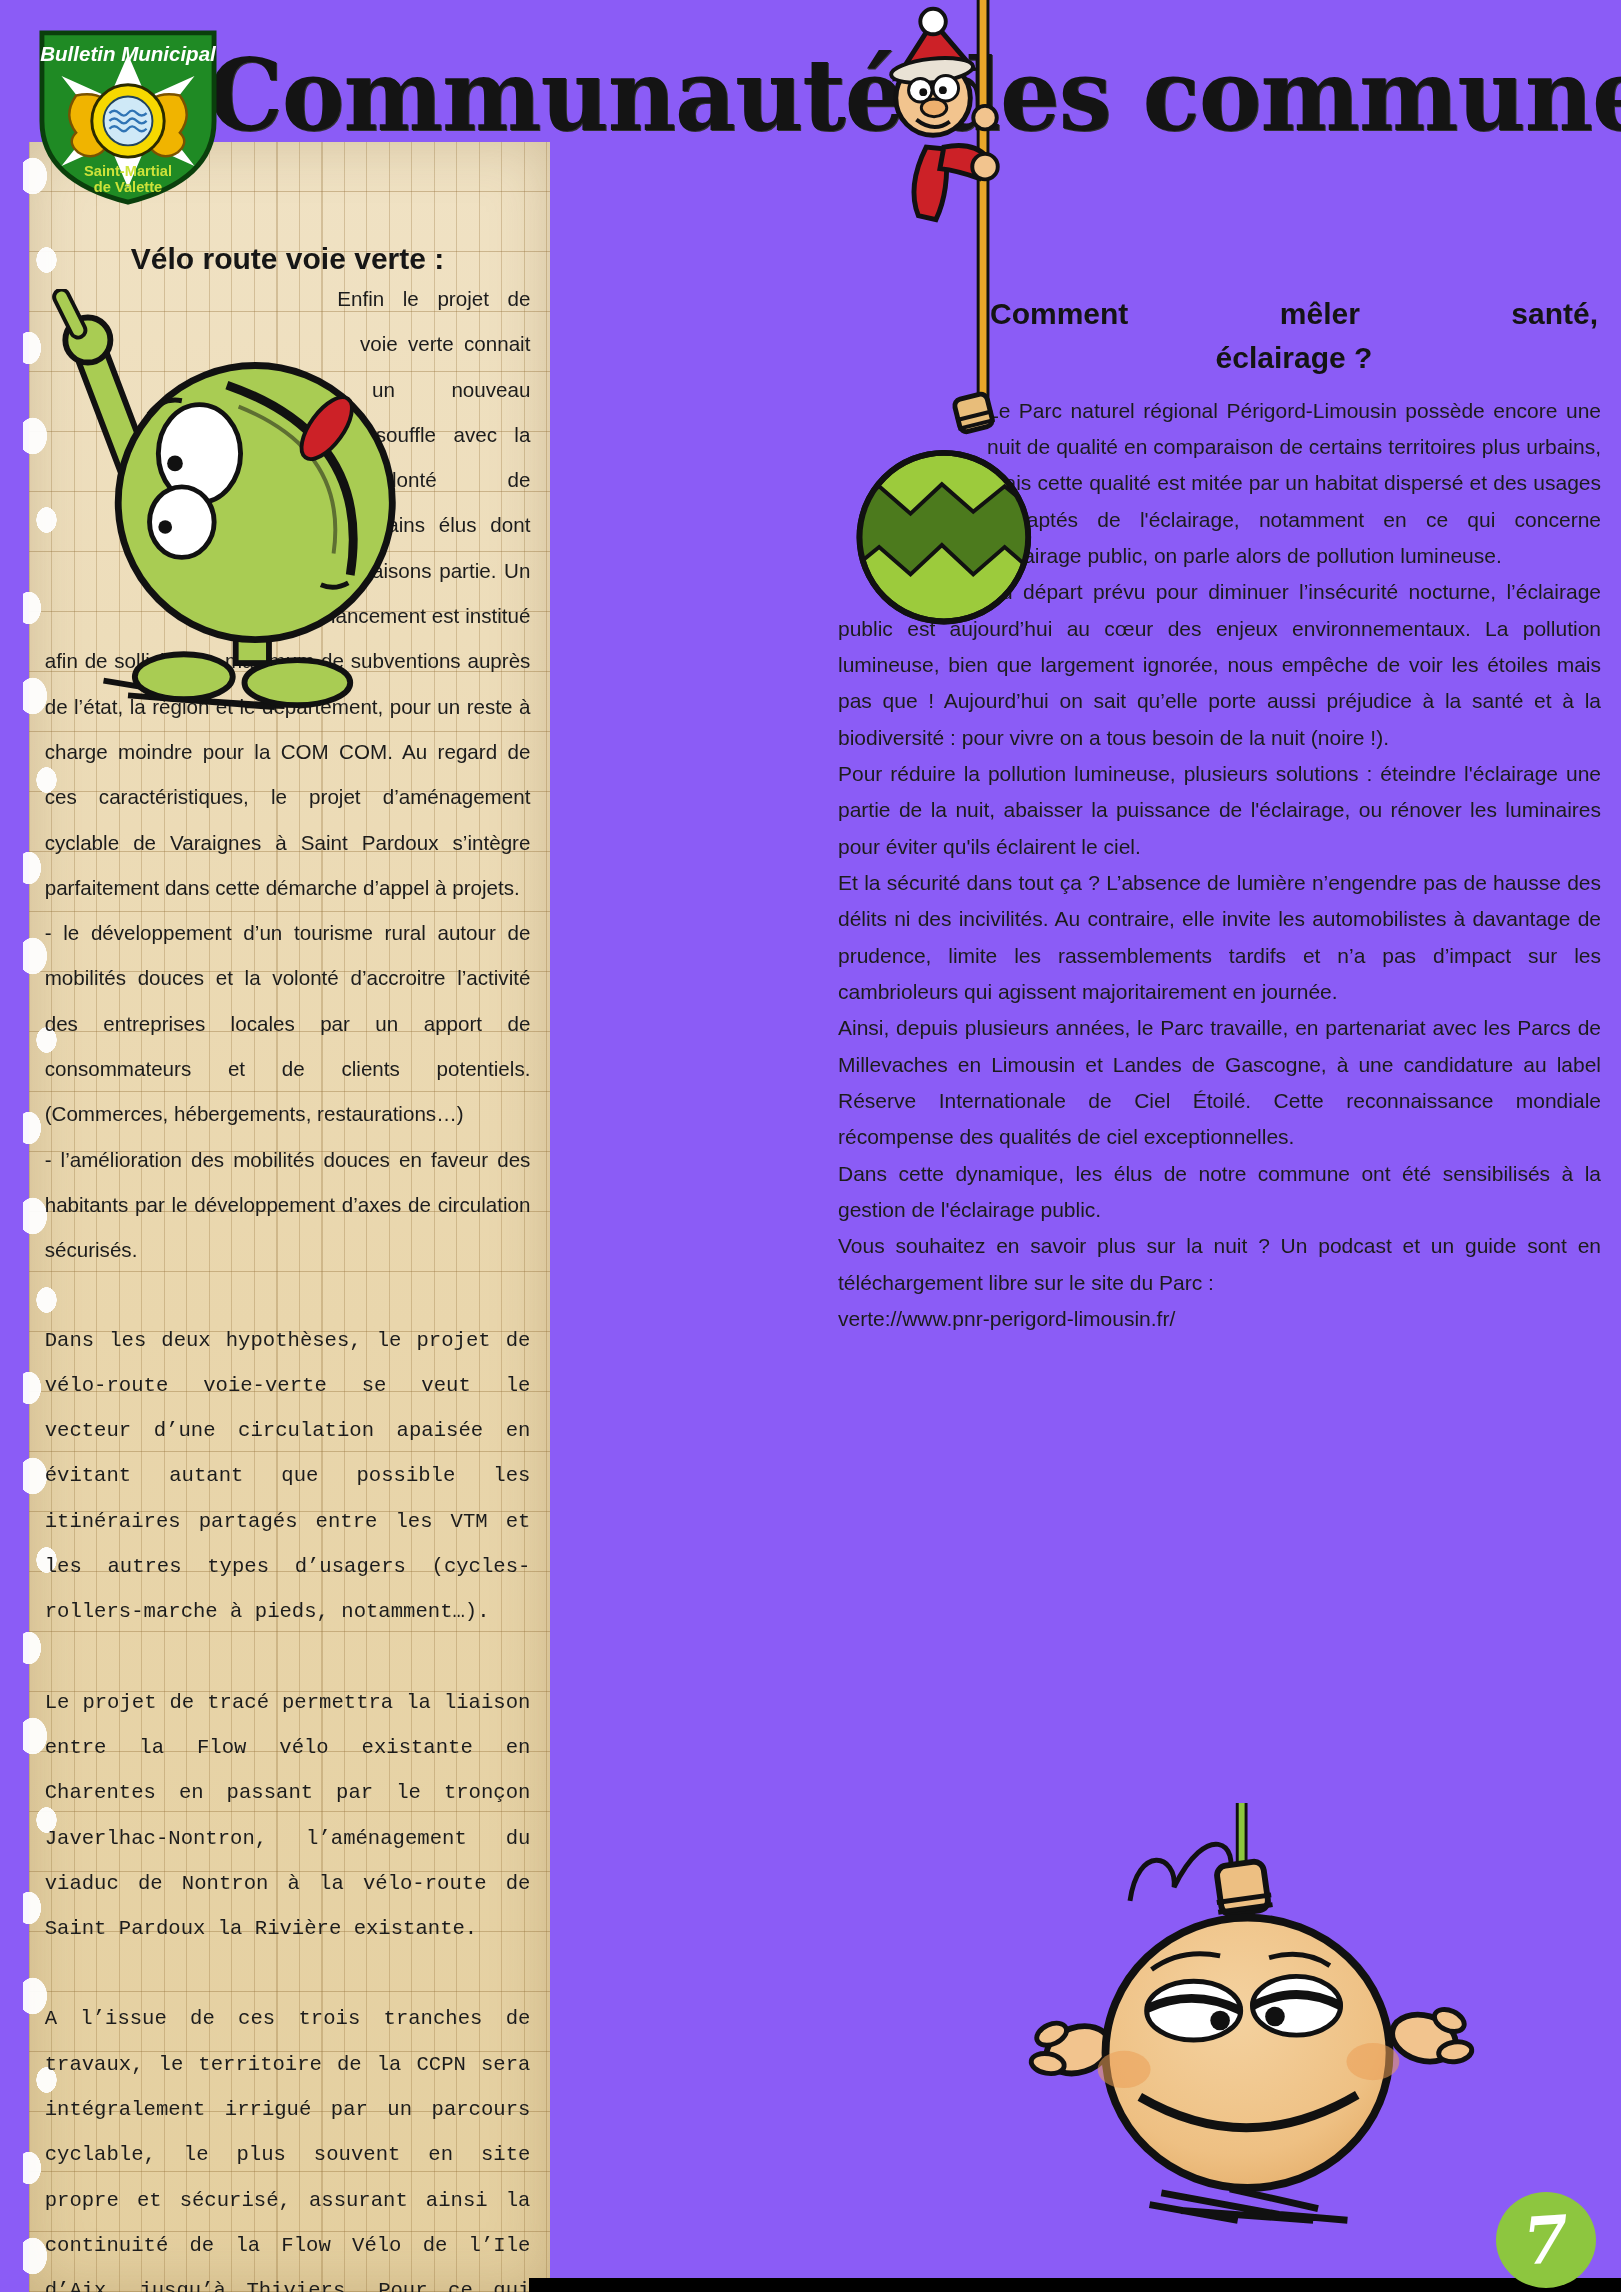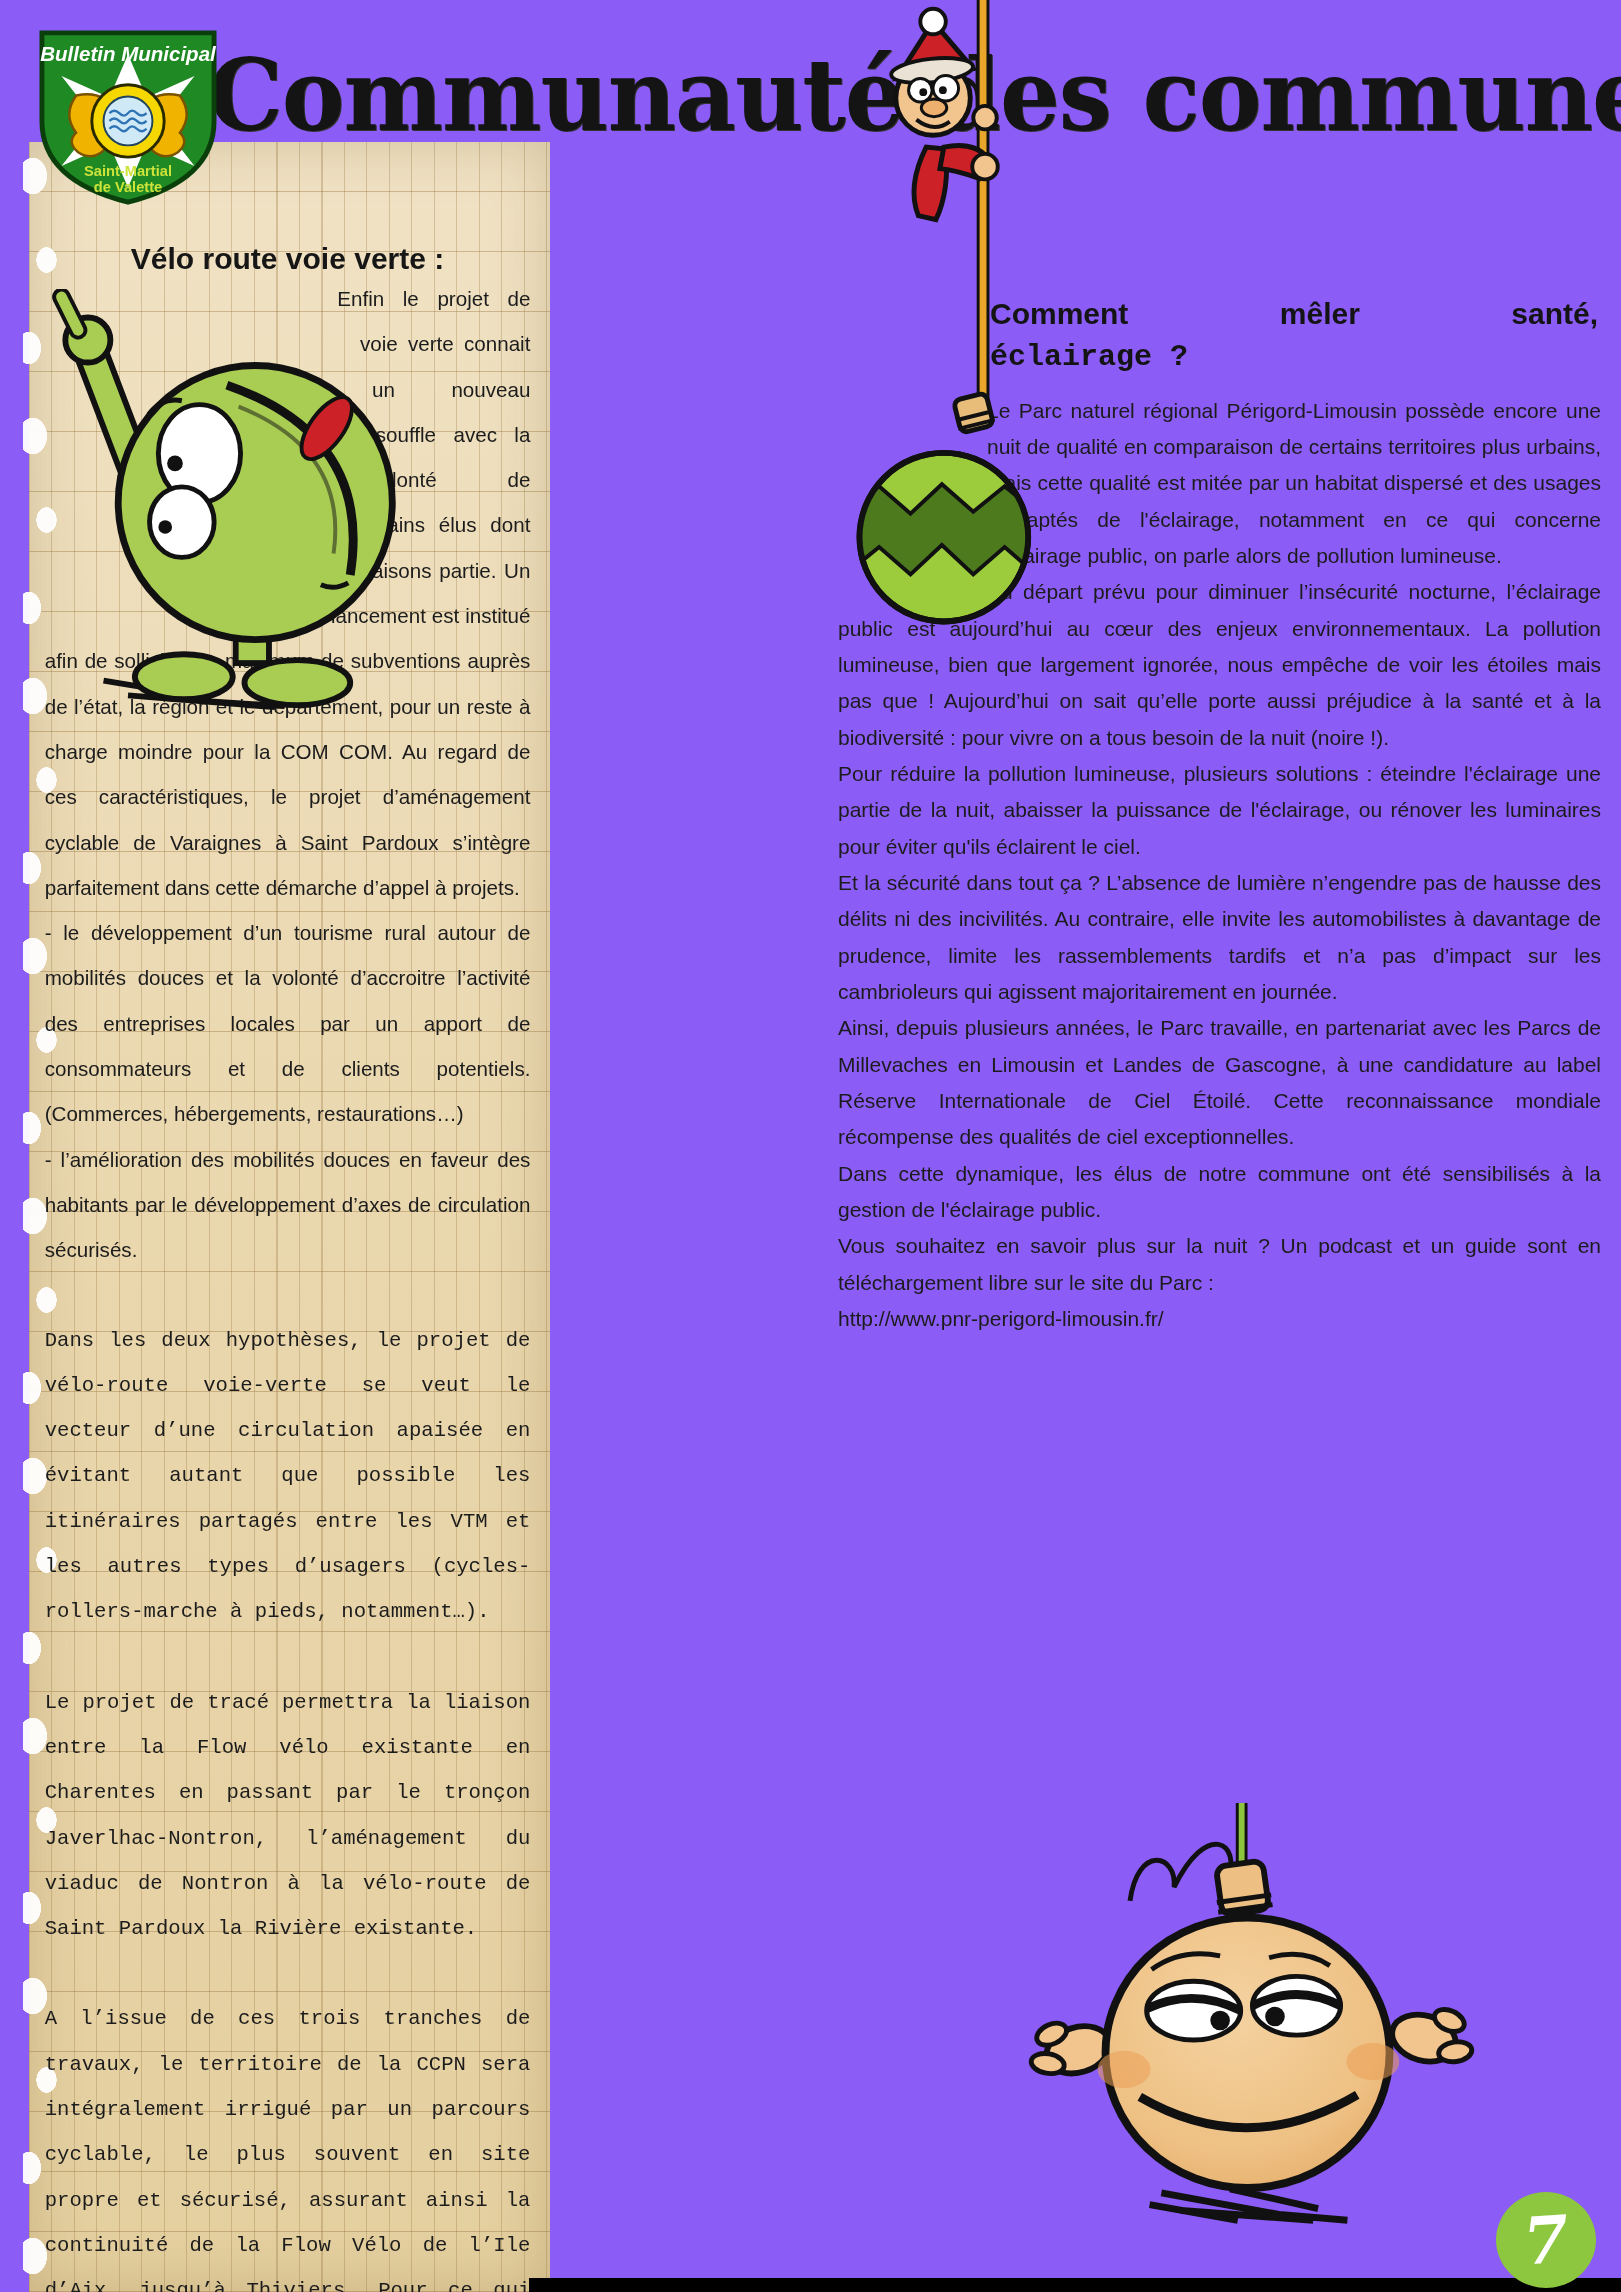--- a/index.html
+++ b/index.html
@@ -38,21 +38,21 @@
   .left-body p.gap{margin-top:45px;font-family:Liberation Mono, monospace;}
   .mascot-spacer{float:left;width:353px;height:333px;
       shape-outside:polygon(0 0,245px 0,294px 14%,323px 32%,331px 48%,319px 62%,294px 76%,250px 86%,167px 100%,0 100%);}
   .mascot-wrap{position:absolute;left:5.9px;top:147px;width:372px;height:431px;pointer-events:none;}
 
   
   .right-col{position:absolute;left:838px;top:292px;width:763px;z-index:1;}
   .right-heading{margin:0 0 13.7px 152px;width:608px;font-size:30px;font-weight:bold;
       line-height:1.45;color:#141414;}
   .right-heading .jline{text-align:justify;text-align-last:justify;}
-  .right-heading .lline{text-align:left;font-family:Liberation Mono, monospace;}
+  .right-heading .lline{text-align:center;}
   .right-body p{margin:0;font-size:21px;line-height:1.73;text-align:justify;}
   .ornament-spacer{float:left;width:149px;height:192px;}
   .url-line{font-size:21px;line-height:1.73;text-align:left;}
 
   .bauble-wrap{position:absolute;left:985px;top:1803px;width:529px;height:431px;z-index:1;}
 
   
   .page-num{position:absolute;left:1496px;top:2192px;width:100px;height:96px;z-index:3;}
   .page-num .oval{position:absolute;inset:0;background:#8dc63f;border-radius:50%;}
   .page-num .num{position:absolute;inset:0;display:flex;align-items:center;justify-content:center;
@@ -164,21 +164,21 @@
       <div class="lline">éclairage ?</div>
     </div>
     <div class="right-body">
       <p><span class="ornament-spacer"></span><span>Le Parc naturel régional Périgord-Limousin possède encore une nuit de qualité en comparaison de certains territoires plus urbains, mais cette qualité est mitée par un habitat dispersé et des usages inadaptés de l'éclairage, notamment en ce qui concerne l’éclairage public, on parle alors de pollution lumineuse.</span></p>
       <p>Au départ prévu pour diminuer l’insécurité nocturne, l’éclairage public est aujourd’hui au cœur des enjeux environnementaux. La pollution lumineuse, bien que largement ignorée, nous empêche de voir les étoiles mais pas que ! Aujourd’hui on sait qu’elle porte aussi préjudice à la santé et à la biodiversité : pour vivre on a tous besoin de la nuit (noire !).</p>
       <p>Pour réduire la pollution lumineuse, plusieurs solutions : éteindre l'éclairage une partie de la nuit, abaisser la puissance de l'éclairage, ou rénover les luminaires pour éviter qu'ils éclairent le ciel.</p>
       <p>Et la sécurité dans tout ça ? L’absence de lumière n’engendre pas de hausse des délits ni des incivilités. Au contraire, elle invite les automobilistes à davantage de prudence, limite les rassemblements tardifs et n’a pas d’impact sur les cambrioleurs qui agissent majoritairement en journée.</p>
       <p>Ainsi, depuis plusieurs années, le Parc travaille, en partenariat avec les Parcs de Millevaches en Limousin et Landes de Gascogne, à une candidature au label Réserve Internationale de Ciel Étoilé. Cette reconnaissance mondiale récompense des qualités de ciel exceptionnelles.</p>
       <p>Dans cette dynamique, les élus de notre commune ont été sensibilisés à la gestion de l'éclairage public.</p>
       <p>Vous souhaitez en savoir plus sur la nuit ? Un podcast et un guide sont en téléchargement libre sur le site du Parc :</p>
-      <div class="url-line">http://www.pnr-perigord-limousin.fr/</div>
+      <div class="url-line">verte://www.pnr-perigord-limousin.fr/</div>
     </div>
   </div>
 
   <svg class="bauble-wrap" viewBox="0 0 540 440">
     <defs>
       <radialGradient id="ballGrad" cx="45%" cy="35%" r="75%">
         <stop offset="0%" stop-color="#f4d2a0"></stop>
         <stop offset="70%" stop-color="#eec083"></stop>
         <stop offset="100%" stop-color="#e3ab66"></stop>
       </radialGradient>

